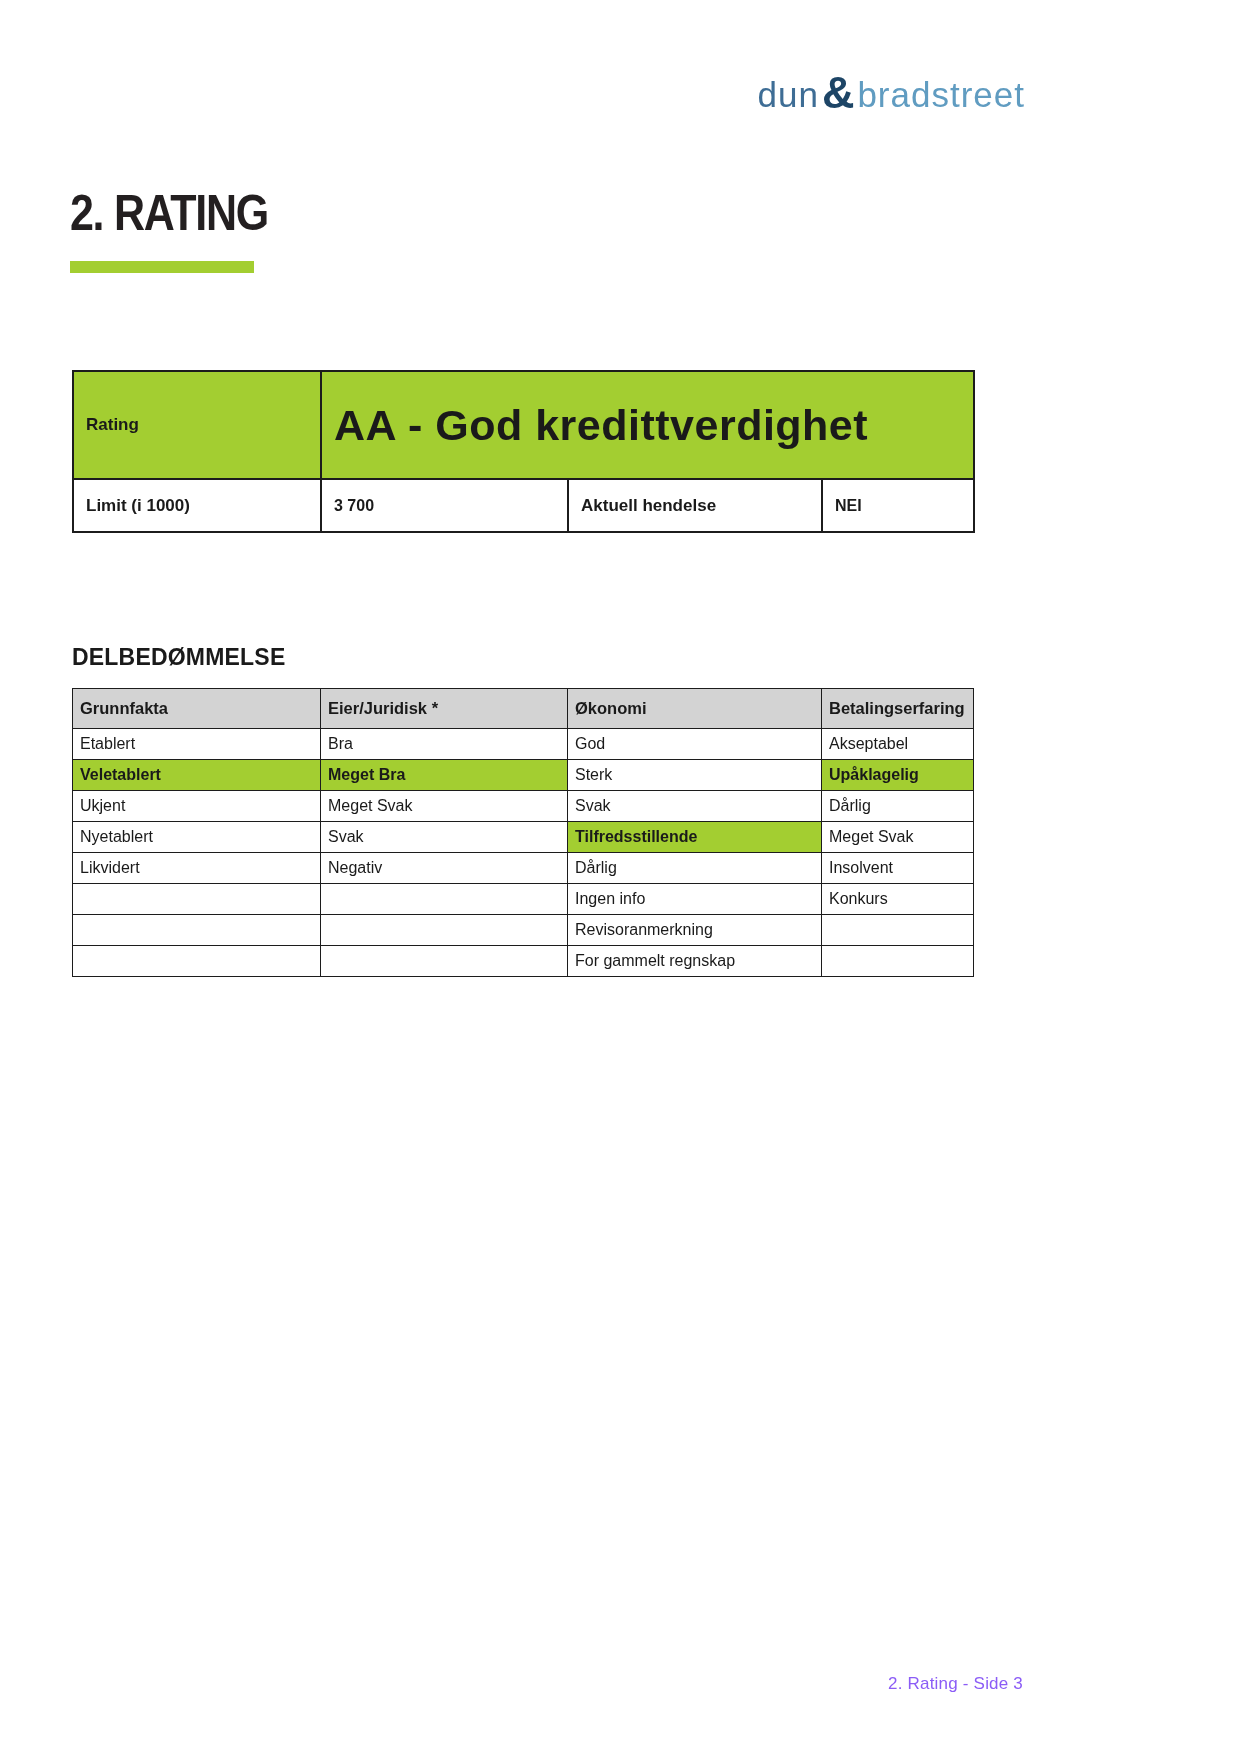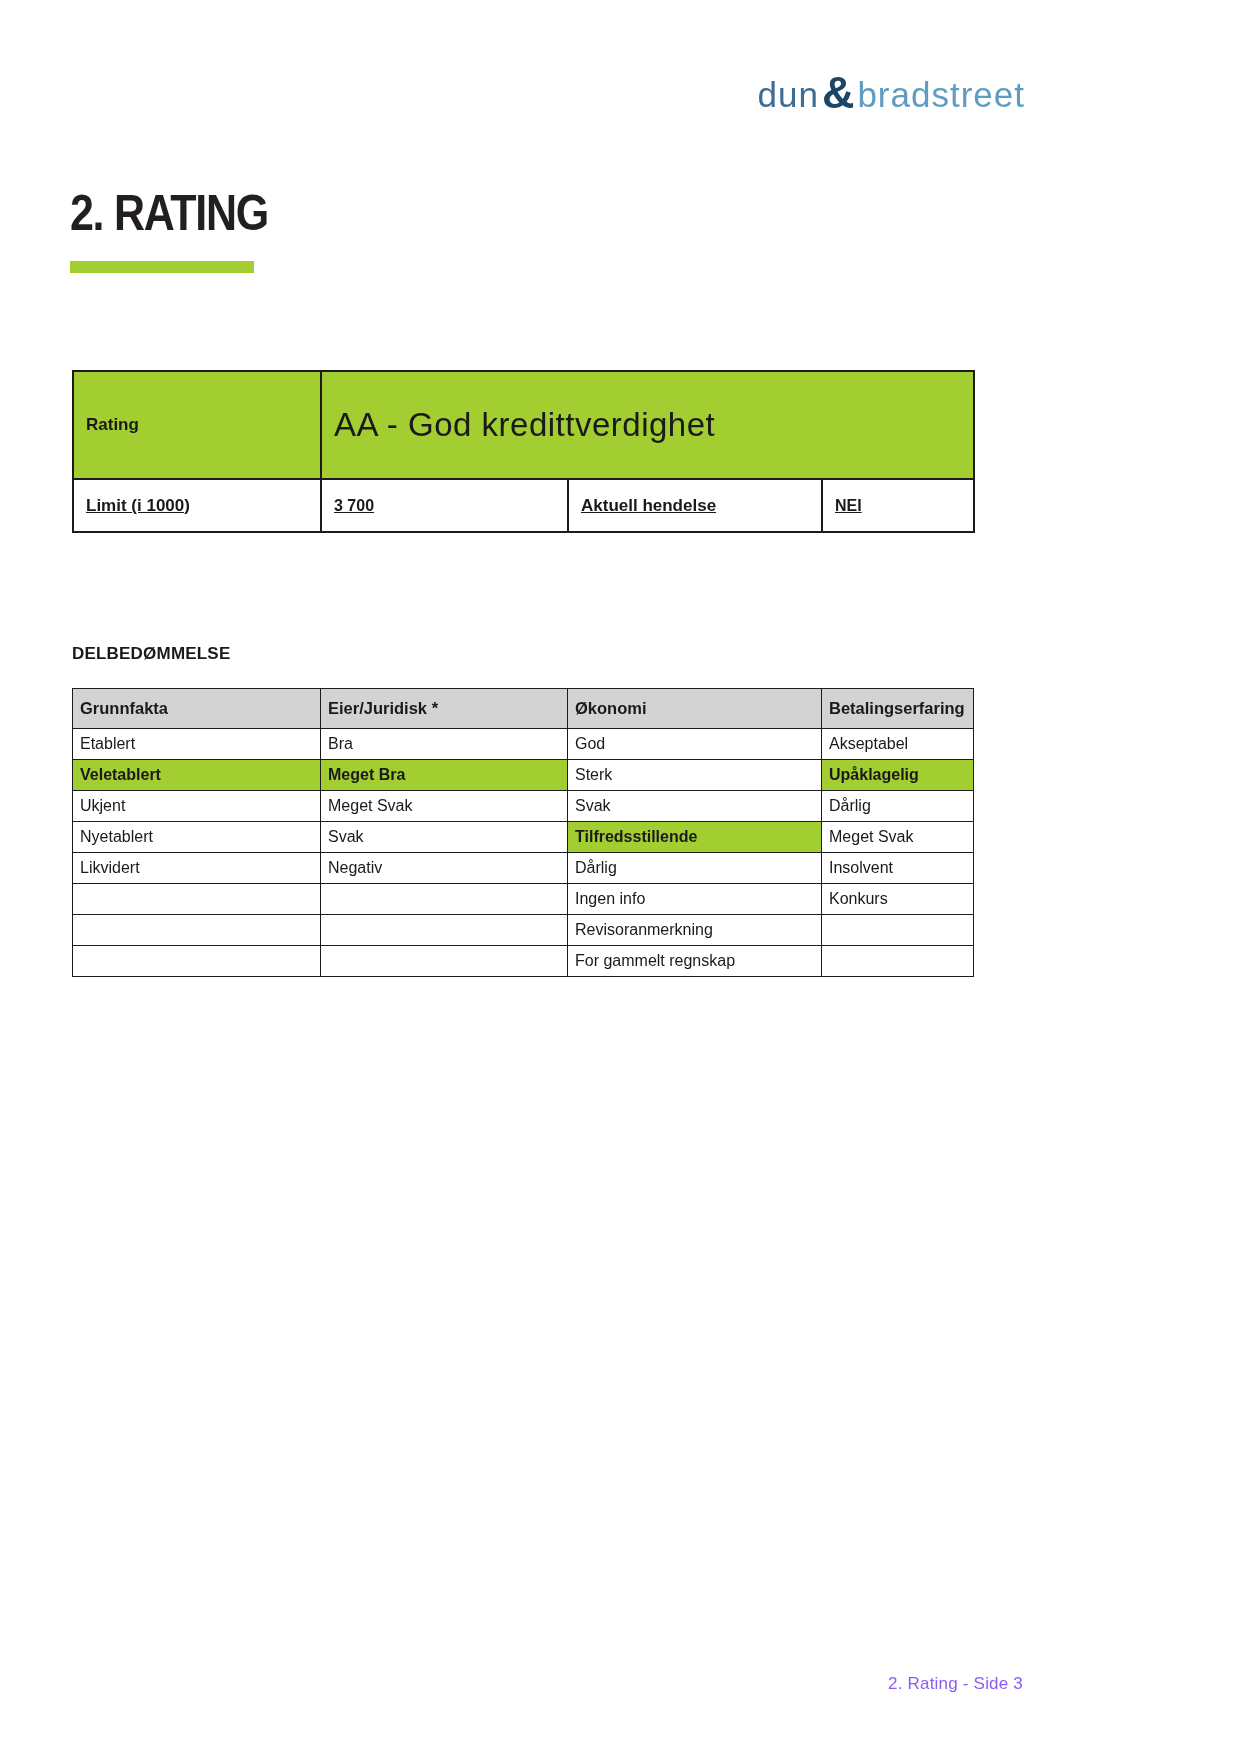--- a/index.html
+++ b/index.html
@@ -41,30 +41,30 @@
   table { border-collapse:collapse; table-layout:fixed; }
 
   
   .rating-table { position:absolute; left:72px; top:370px; width:901px; }
   .rating-table td {
     border:2px solid var(--border-dark,#1c1c1c);
     padding:0 12px; vertical-align:middle; text-align:left;
     overflow:hidden; white-space:nowrap;
   }
   .row-main { height:108px; }
-  .row-sub  { height:53px;text-decoration:underline;  }
+  .row-sub  { height:53px;  }
   .green { background:var(--accent-green,#a3ce31); }
   .lbl { font-size:17px; font-weight:bold; }
-  .big { font-size:33px; font-weight:normal; letter-spacing:.5px; }
+  .big { font-size:43px; font-weight:bold; letter-spacing:.5px; }
   .mid { font-size:16px; font-weight:bold; }
 
   
   .section-title {
     position:absolute; left:72px; top:644px;
-    font-size:17px; font-weight:bold; letter-spacing:.2px;text-align:right;
+    font-size:23px; font-weight:bold; letter-spacing:.2px;text-align:right;
   }
   .assess-table { position:absolute; left:72px; top:688px; width:901px; font-size:16px;padding-left:16px; }
   .assess-table th, .assess-table td {
     border:1px solid var(--border-dark,#1c1c1c);
     padding:0 7px; text-align:left; vertical-align:middle;
     overflow:hidden; white-space:nowrap;
   }
   .assess-table thead th { background:var(--header-gray,#d3d3d3); height:40px; font-size:16.5px; }
   .assess-table tbody td { height:31px; }
   .assess-table tbody td.hl { background:var(--accent-green,#a3ce31); font-weight:bold; }

